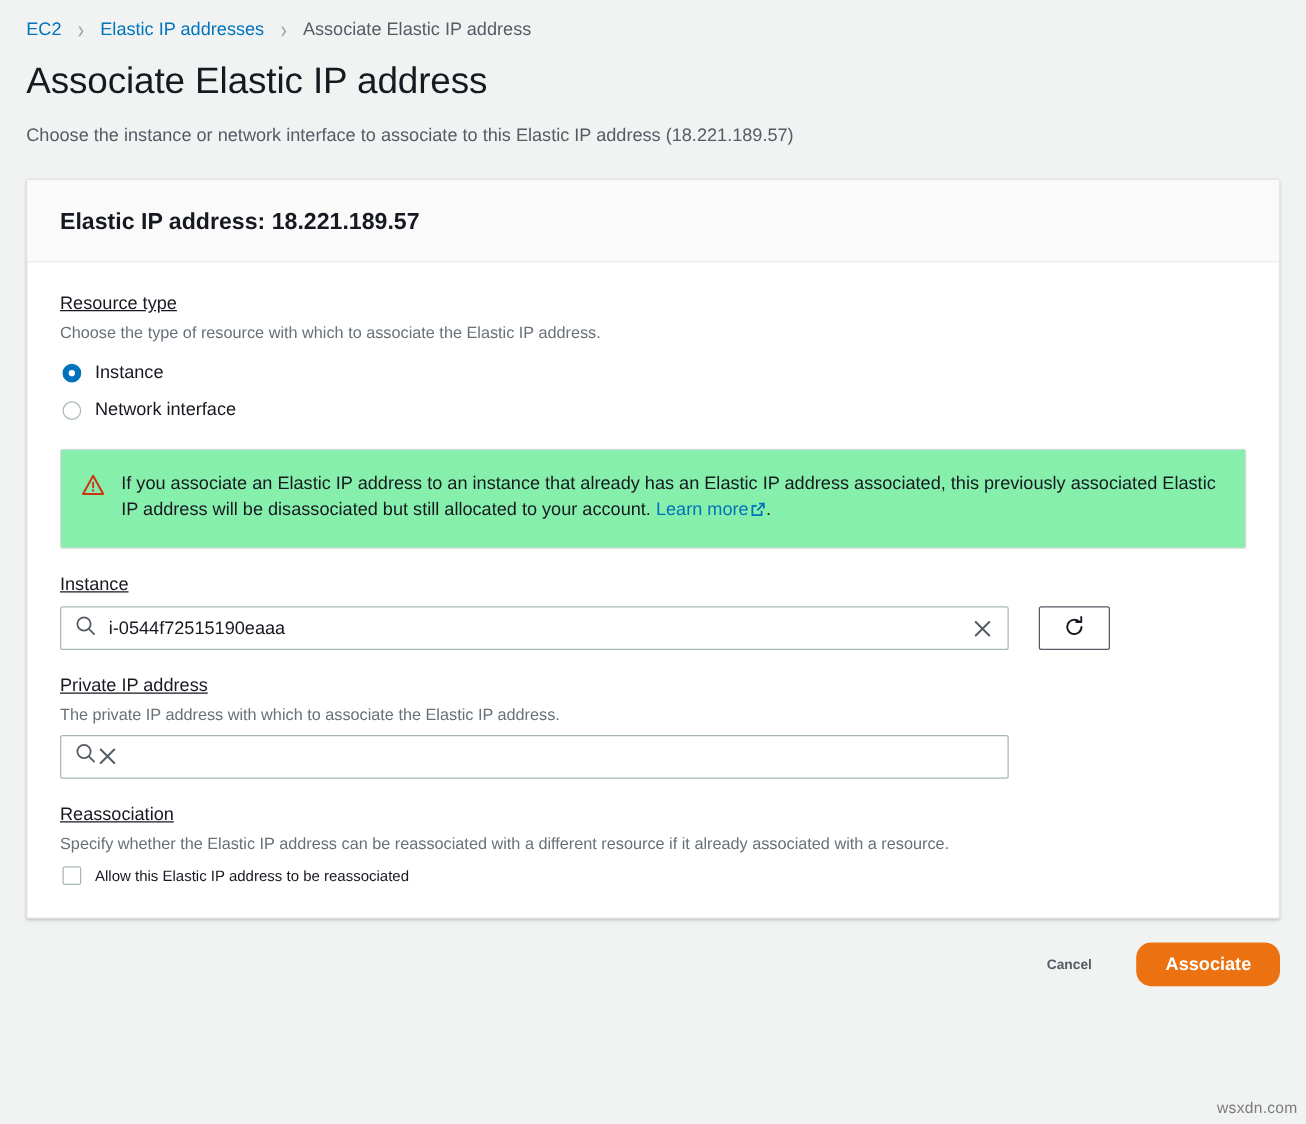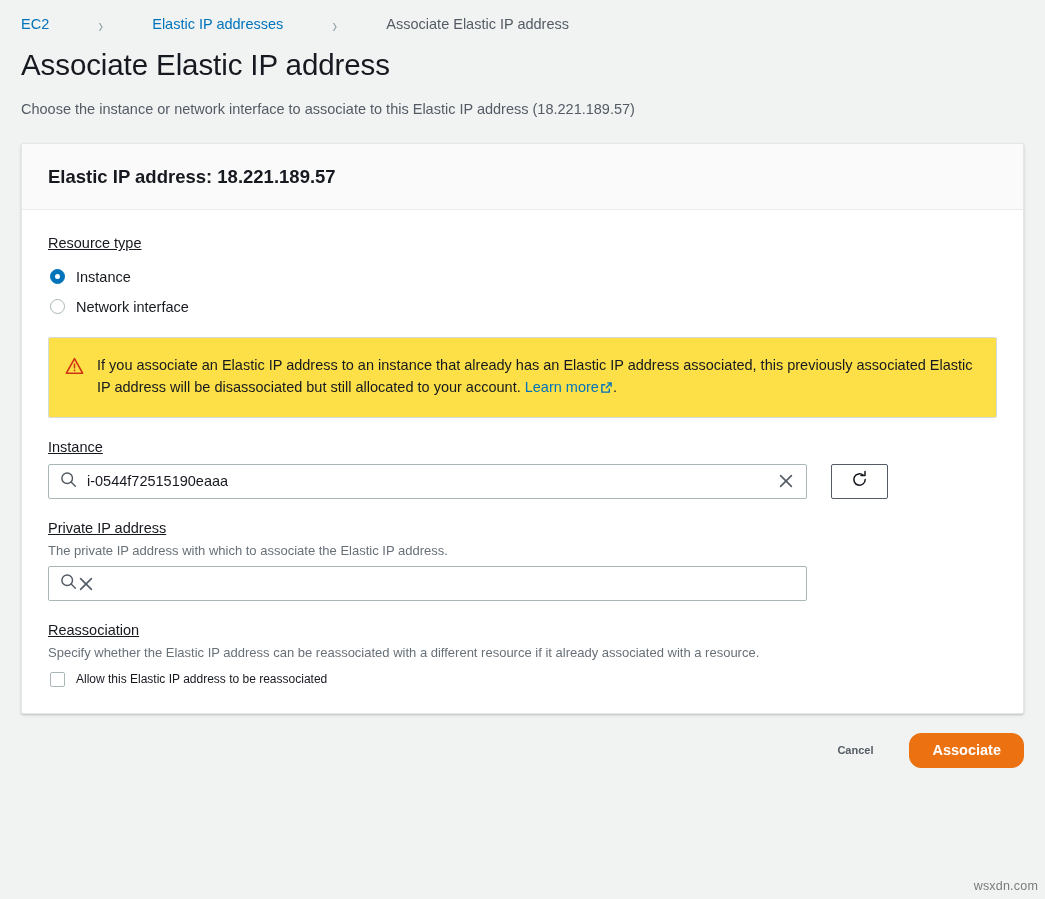--- a/index.html
+++ b/index.html
@@ -20,21 +20,20 @@
     overflow: hidden;
   }
 
   
   .breadcrumb {
     display: flex;
     align-items: center;
     padding: 18px 0 0 21px;
     font-size: 14.5px;
     height: 30px;
-    gap: 36px;
   }
   .crumb-link {
     color: #0073bb;
     text-decoration: none;
     cursor: pointer;
     white-space: nowrap;
   }
   .crumb-current {
     color: #545b64;
     white-space: nowrap;
@@ -137,21 +136,21 @@
     margin-left: 11px;
     font-size: 14.5px;
     color: #16191f;
   }
 
   
   .alert {
     margin-top: 17px;
     border: 1px solid #d5dbdb;
     border-radius: 2px;
-    background: #fde047;
+    background: #86efac;
     padding: 17px 17px 17px 16px;
     display: flex;
     align-items: flex-start;
   }
   .alert-icon {
     flex: 0 0 auto;
     margin-top: 2px;
     margin-right: 13px;
   }
   .alert-text {
@@ -297,20 +296,21 @@
   <section class="card">
 
     <div class="card-header">
       <div class="card-header-title">Elastic IP address: 18.221.189.57</div>
     </div>
 
     <div class="card-body">
 
       <div>
         <div class="field-label">Resource type</div>
+        <div class="field-desc">Choose the type of resource with which to associate the Elastic IP address.</div>
 
         <div class="radio-group">
           <div class="radio-row">
             <span class="radio-outer checked"></span>
             <span class="radio-label">Instance</span>
           </div>
           <div class="radio-row">
             <span class="radio-outer"></span>
             <span class="radio-label">Network interface</span>
           </div>

